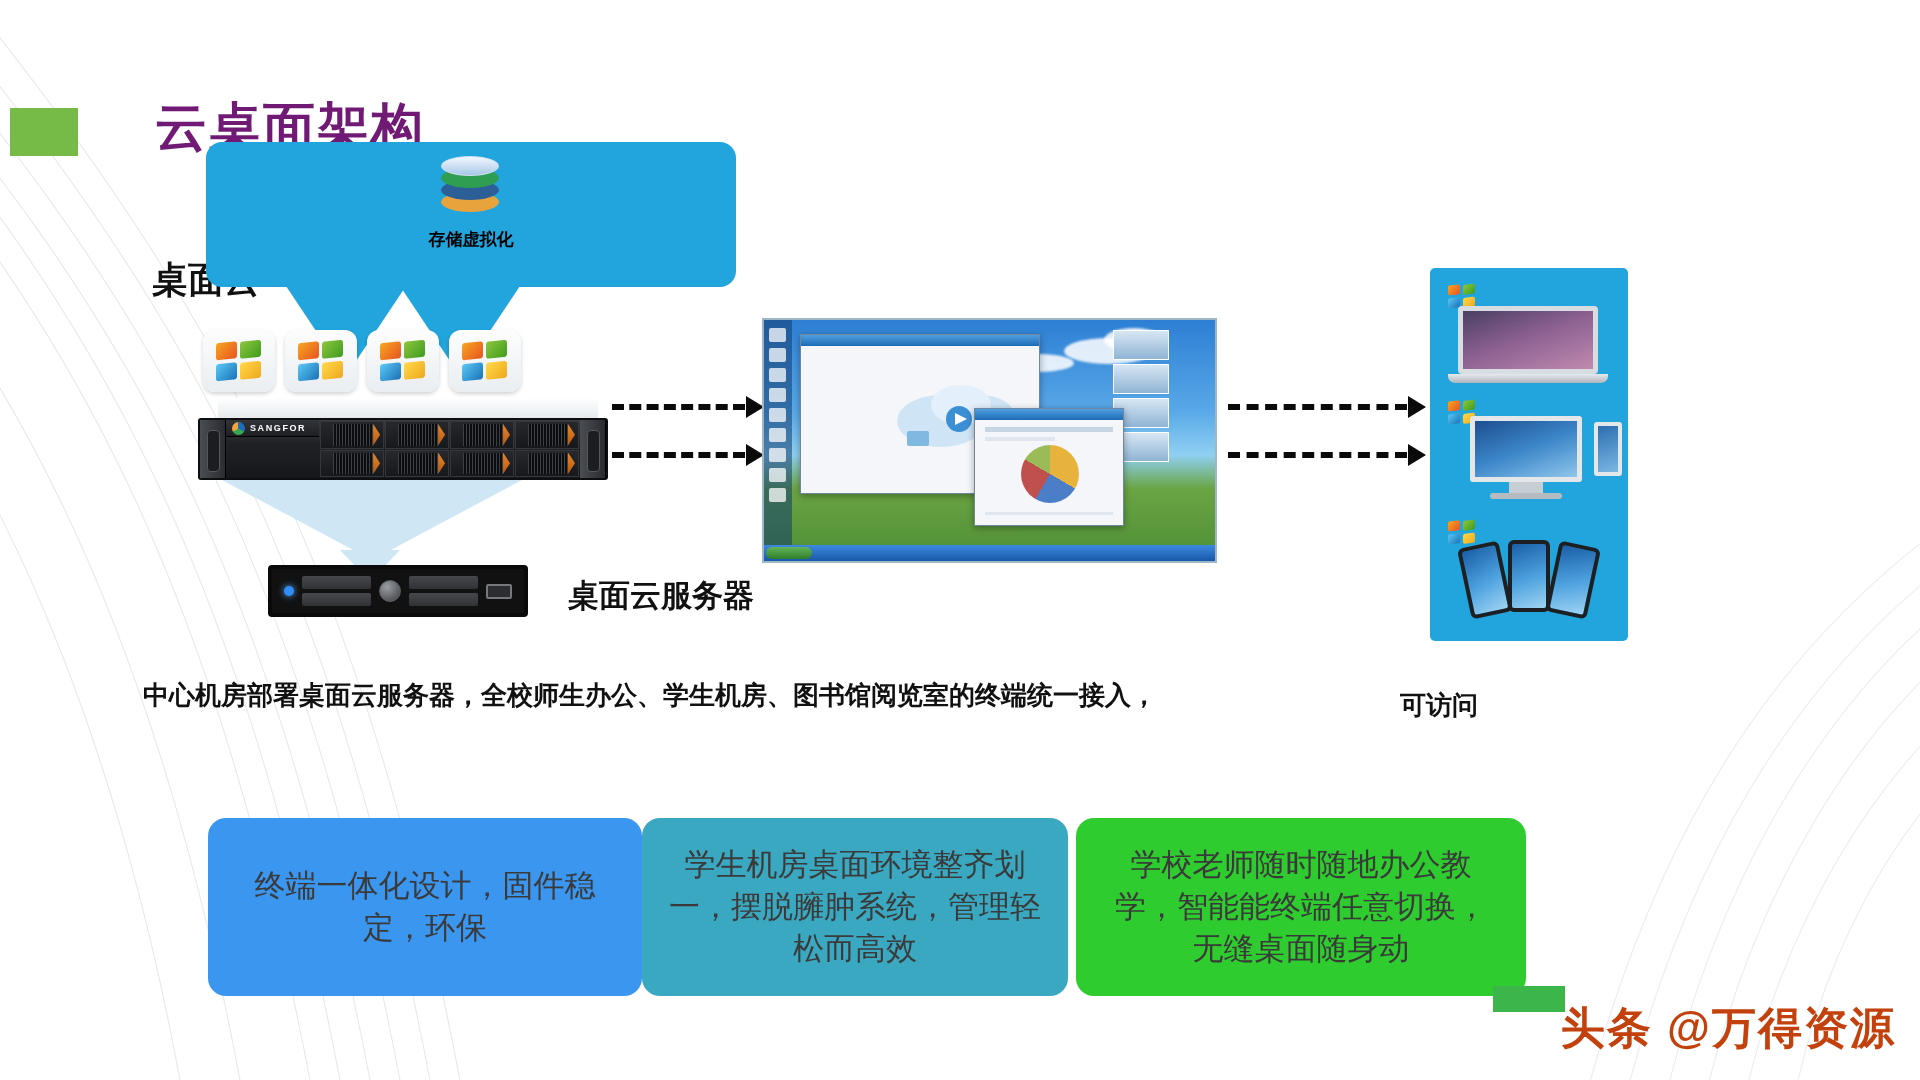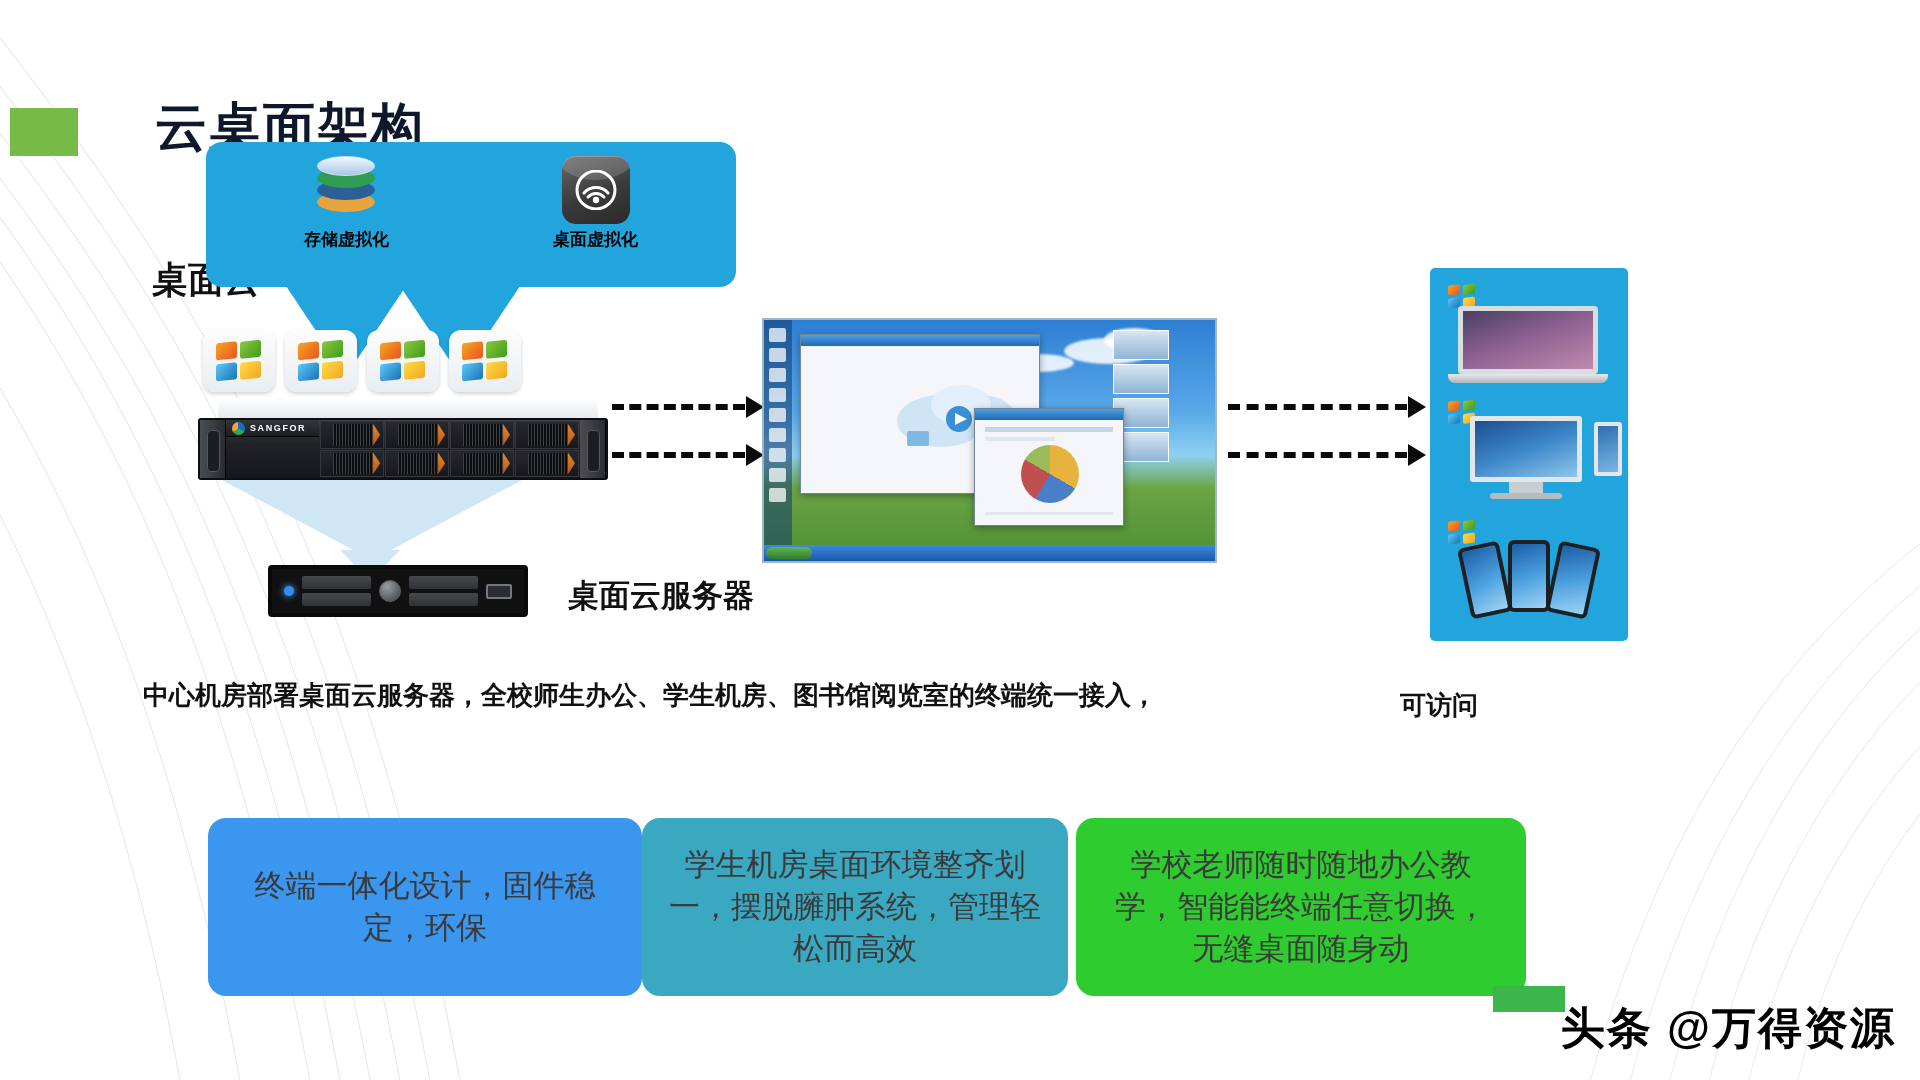--- a/index.html
+++ b/index.html
@@ -16,21 +16,21 @@
   .swoosh-left  { left: -120px; top: 0px;  width: 900px;  height: 1080px; opacity: .65; }
   .swoosh-right { right: -60px; bottom: -40px; width: 700px; height: 620px; opacity: .55; }
 
   
   .accent-square {
     position: absolute; left: 10px; top: 108px;
     width: 68px; height: 48px; background: #76bb47;
   }
   .slide-title {
     position: absolute; left: 155px; top: 93px;
-    font-size: 52px; font-weight: bold; color: #0f172a;
+    font-size: 52px; font-weight: bold; color: #701a75;
     letter-spacing: 2px; white-space: nowrap;
   }
 
   
   .behind-label {
     position: absolute; left: 152px; top: 256px;
     font-size: 36px; font-weight: bold; color: #111; white-space: nowrap;
   }
 
   
@@ -249,21 +249,21 @@
     padding: 0 26px; text-align: center;
     font-family: "Liberation Serif", "DejaVu Serif", serif;
     font-size: 31px; color: #3a3a3a; line-height: 1.35;
   }
   .bbox.b2 { width: 426px; }
   .bbox.b3 { width: 450px; }
 
   
   .watermark {
     position: absolute; right: 24px; bottom: 22px;
-    font-size: 44px; font-weight: bold; color: #000000; letter-spacing: 2px;
+    font-size: 44px; font-weight: bold; color: #c2410c; letter-spacing: 2px;
   }
   .wm-green { position: absolute; right: 355px; bottom: 68px; width: 72px; height: 26px; background: #3cb54a; }
 </style>
 </head>
 <body>
 
 <div id="slide">
 
   <svg class="swoosh swoosh-left" viewBox="0 0 900 1080">
     <g fill="none" stroke="#d9dde2" stroke-width="1.1">
@@ -303,33 +303,20 @@
           <div class="disk d1"></div>
             <div class="disk d2"></div>
           <div class="disk d3"></div>
             <div class="disk d4"></div>
         </div>
       </div>
       <div class="vz-label">存储虚拟化</div>
     </div>
 
 
-    <div class="vz-item">
-      <div class="vz-icon">
-        <div class="sq-icon">
-          <svg class="wifi-glyph" width="44" height="40" viewBox="0 0 44 40">
-            <circle cx="22" cy="20" r="19" fill="none" stroke="#fff" stroke-width="3"></circle>
-            <path d="M10 23 A 16 16 0 0 1 34 23" fill="none" stroke="#fff" stroke-width="3" stroke-linecap="round"></path>
-            <path d="M14 27 A 11 11 0 0 1 30 27" fill="none" stroke="#fff" stroke-width="3" stroke-linecap="round"></path>
-            <circle cx="22" cy="30" r="3.2" fill="#fff"></circle>
-          </svg>
-        </div>
-      </div>
-      <div class="vz-label">桌面虚拟化</div>
-    </div>
   </div>
 
   <div class="win-row">
     <div class="win-tile">
         <div class="win-logo">
           <i class="win-q a"></i>
           <i class="win-q b"></i>
           <i class="win-q c"></i>
           <i class="win-q d"></i>
         </div>

